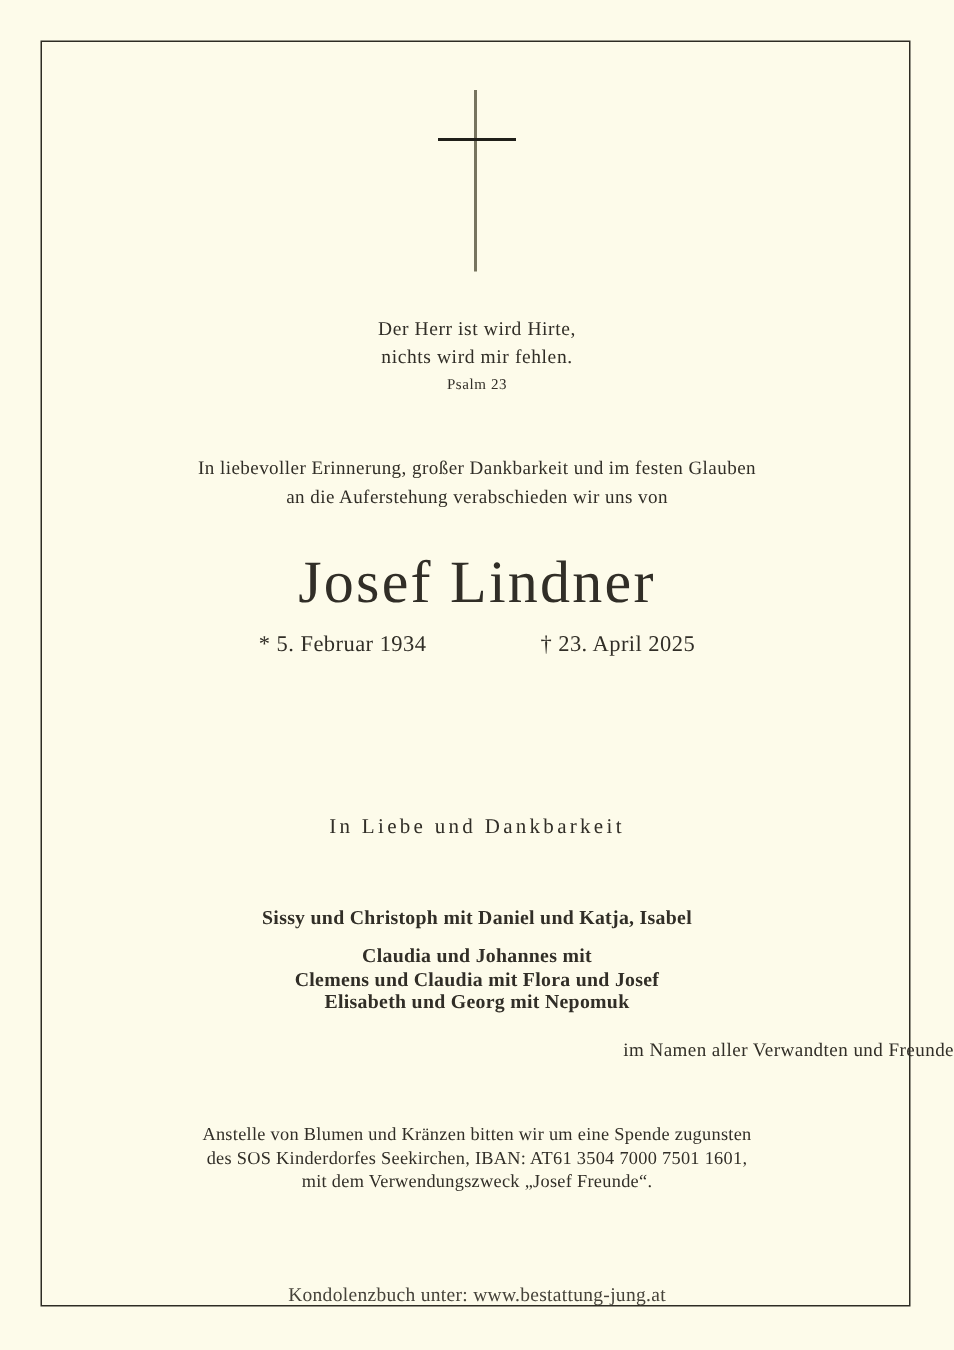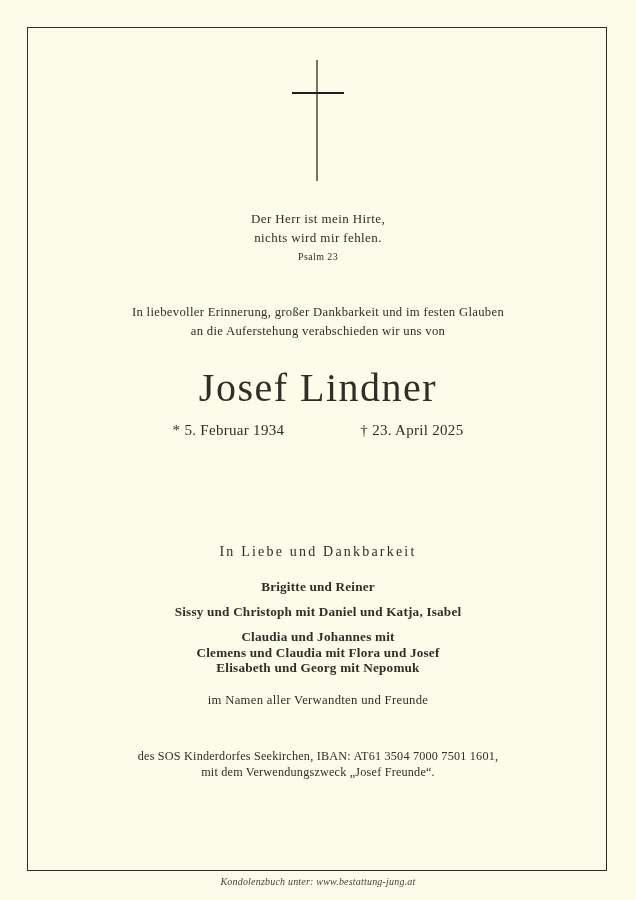--- a/index.html
+++ b/index.html
@@ -104,86 +104,84 @@
   }
   .mourners { font-weight: bold; font-size: 13.2px; letter-spacing: 0.2px; }
   .mourner-group-1 { top: 579px; line-height: 16px; }
   .mourner-group-2 { top: 604px; line-height: 16px; }
   .mourner-group-3 { top: 629px; line-height: 15.5px; }
   .closing {
     top: 692px;
     font-size: 12.7px;
     line-height: 16px;
     letter-spacing: 0.3px;
+    text-align: right;
   }
   .donation {
     top: 749px;
     font-size: 12.2px;
     line-height: 15.5px;
     letter-spacing: 0.2px;
   }
   .footer-note {
-    top: 875px;
-    font-size: 10px;
+    top: 856px;
+    font-size: 13px;
     line-height: 13px;
     color: #46433a;
     letter-spacing: 0.2px;
-    font-style: italic;
   }
 </style>
 </head>
 <body>
 
 <div class="card">
 
   <div class="border-frame"></div>
 
   <div>
     <div class="cross-v"></div>
     <div class="cross-h"></div>
   </div>
 
   <div class="abs-center quote">
-    <span class="line">Der Herr ist mein Hirte,</span>
+    <span class="line">Der Herr ist wird Hirte,</span>
     <span class="line">nichts wird mir fehlen.</span>
     <span class="line quote-source">Psalm 23</span>
   </div>
 
   <div class="abs-center intro">
     <span class="line">In liebevoller Erinnerung, großer Dankbarkeit und im festen Glauben</span>
     <span class="line">an die Auferstehung verabschieden wir uns von</span>
   </div>
 
 
   <div class="abs-center deceased-name">Josef Lindner</div>
 
   <div class="abs-center dates">
     <span>* 5. Februar 1934</span>
     <span>† 23. April 2025</span>
   </div>
 
 
   <div class="abs-center farewell-heading">In Liebe und Dankbarkeit</div>
 
-  <div class="abs-center mourners mourner-group-1">
-    <span class="line">Brigitte und Reiner</span>
-  </div>
 
   <div class="abs-center mourners mourner-group-3">
     <span class="line">Claudia und Johannes mit</span>
     <span class="line">Clemens und Claudia mit Flora und Josef</span>
     <span class="line">Elisabeth und Georg mit Nepomuk</span>
   </div>
 
   <div class="abs-center mourners mourner-group-2">
     <span class="line">Sissy und Christoph mit Daniel und Katja, Isabel</span>
   </div>
 
   <div class="abs-center closing">im Namen aller Verwandten und Freunde</div>
 
   <div class="abs-center donation">
+    <span class="line">Anstelle von Blumen und Kränzen bitten wir um eine Spende zugunsten</span>
     <span class="line">des SOS Kinderdorfes Seekirchen, IBAN: AT61 3504 7000 7501 1601,</span>
     <span class="line">mit dem Verwendungszweck „Josef Freunde“.</span>
   </div>
 
   <div class="abs-center footer-note">Kondolenzbuch unter: www.bestattung-jung.at</div>
 
 </div>
 
 </body></html>

